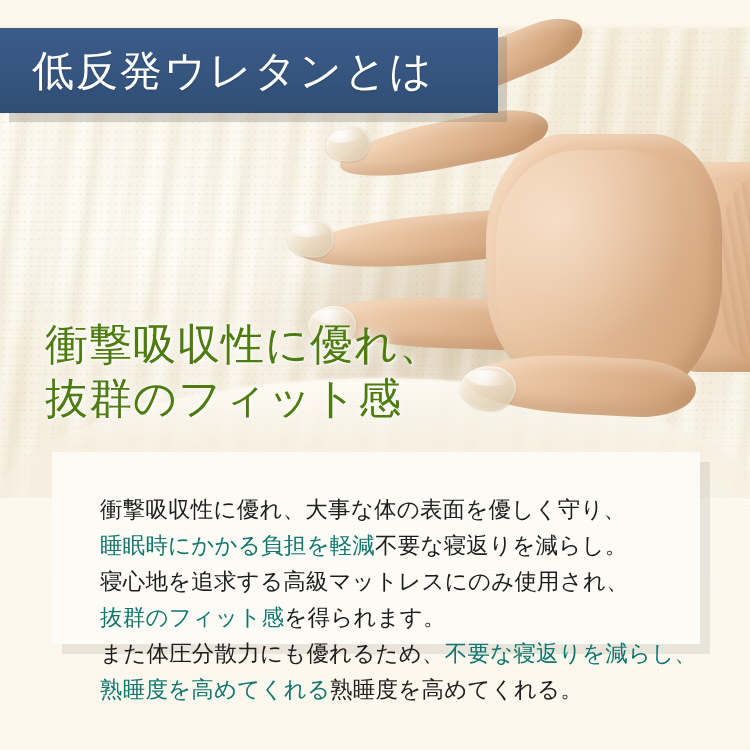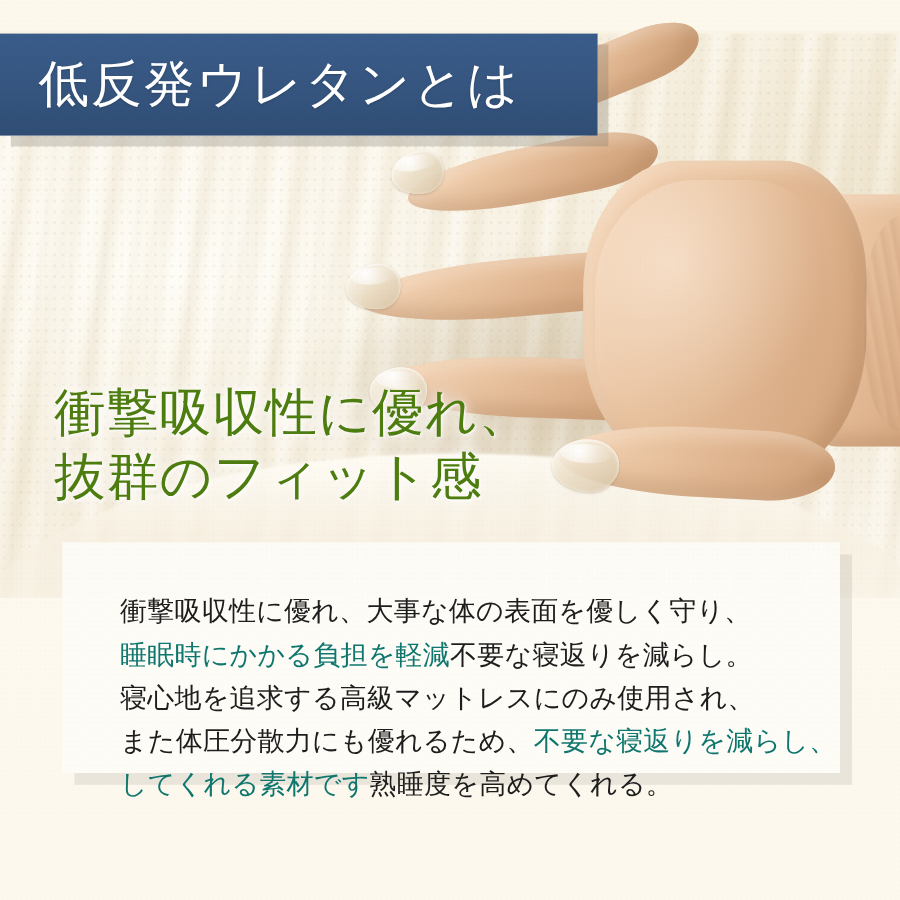--- a/index.html
+++ b/index.html
@@ -331,26 +331,29 @@
       </span>
 
       <span class="copy-line">
         <span></span><span class="hl">睡眠時にかかる負担を軽減</span><span>不要な寝返りを減らし。</span>
       </span>
 
       <span class="copy-line">
         <span>寝心地を追求する高級マットレスにのみ使用され、</span><span class="hl"></span><span></span>
       </span>
 
+      <span class="copy-line">
+        <span></span><span class="hl">抜群のフィット感</span><span>を得られます。</span>
+      </span>
 
       <span class="copy-line">
         <span>また体圧分散力にも優れるため、</span><span class="hl">不要な寝返りを減らし、</span><span></span>
       </span>
 
       <span class="copy-line">
-        <span></span><span class="hl">してくれる素材です</span><span>熟睡度を高めてくれる。</span>
+        <span></span><span class="hl">熟睡度を高めてくれる</span><span>熟睡度を高めてくれる。</span>
       </span>
 
     </div>
   </div>
 
   <div class="grain"></div>
 </div>
 
 </body></html>

